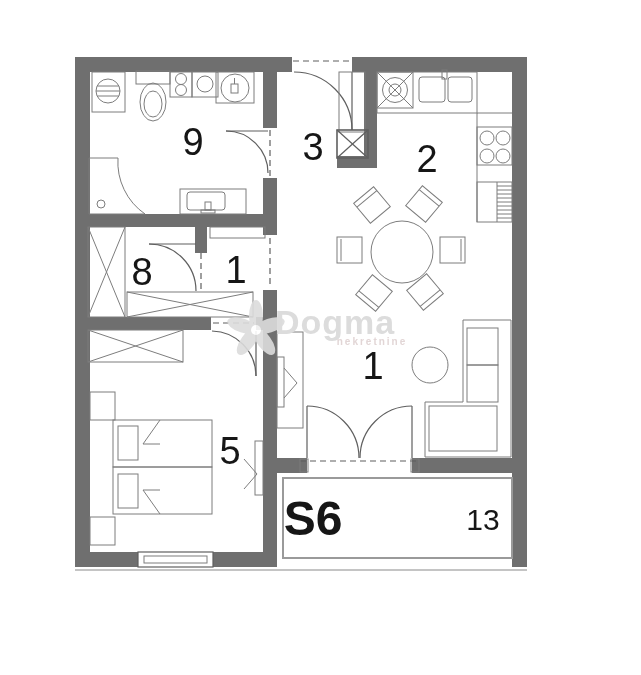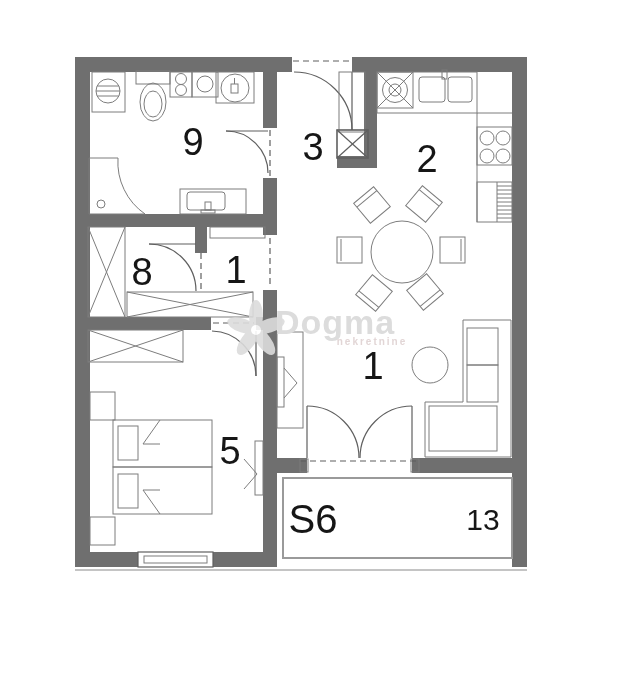--- a/index.html
+++ b/index.html
@@ -7,21 +7,21 @@
           font-family:"Liberation Sans",sans-serif;}
   svg{position:absolute;left:0;top:0;}
   .wall{fill:var(--wall,#6f6f6f);}
   .ln{fill:none;stroke:var(--line,#5f5f5f);stroke-width:1.2;}
   .f{fill:none;stroke:var(--furniture,#7d7d7d);stroke-width:1;}
   .dash{stroke-dasharray:6 4;}
   .thk{stroke-width:1.6;}
   .wm-fill{fill:var(--watermark,#dcdcdc);stroke:none;}
   .room-label{position:absolute;transform:translate(-50%,-50%);color:var(--label,#161616);
               font-size:38px;line-height:1;white-space:nowrap;}
-  .unit-label{font-weight:normal;font-size:40px;}
+  .unit-label{font-weight:bold;font-size:48px;}
   .small-label{font-size:30px;text-align:center;}
   .wm-brand{position:absolute;transform:translate(-50%,-50%);color:var(--watermark,#dcdcdc);
             font-weight:bold;font-size:34px;letter-spacing:1px;}
   .wm-tagline{position:absolute;transform:translate(-50%,-50%);color:#e2d6d6;font-weight:bold;
               font-size:10px;letter-spacing:2px;}
 </style>
 </head>
 <body>
 
 <div class="canvas">

